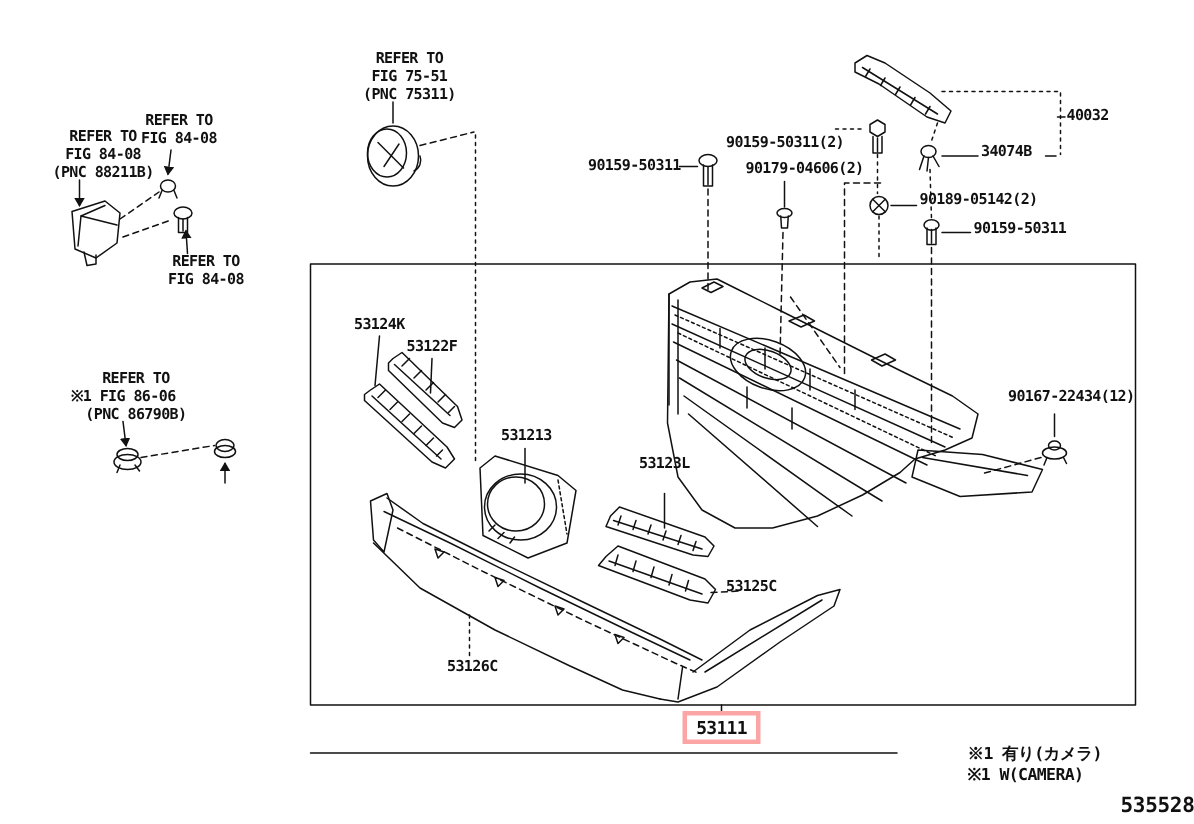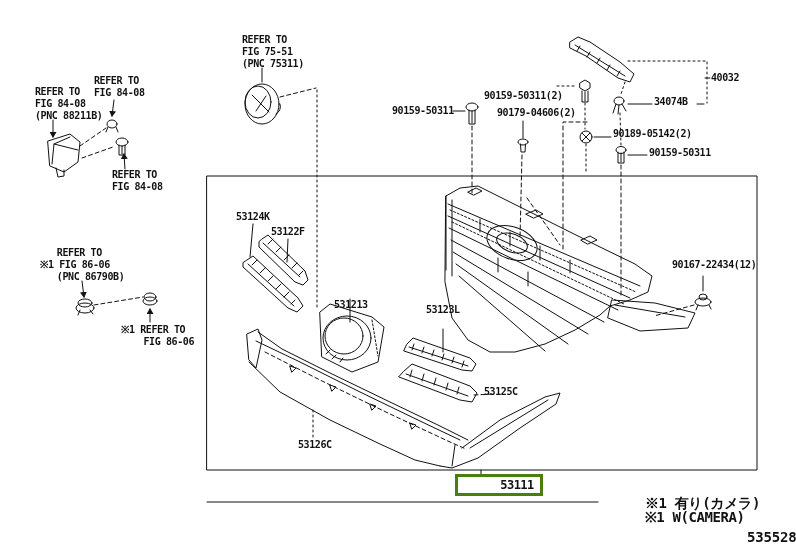--- a/index.html
+++ b/index.html
@@ -5,29 +5,29 @@
   html,body{margin:0;padding:0;background:#ffffff;}
   #stage{
     position:relative;width:796px;height:549px;background:#ffffff;overflow:hidden;
     font-family:"DejaVu Sans Mono","Liberation Mono",monospace;
     color:#111;
   }
   #lineart{position:absolute;left:0;top:0;}
   .lbl{
     position:absolute;
     font-size:10px;font-weight:bold;line-height:12px;
-    letter-spacing:-0.4px;white-space:pre;color:#111;
+    letter-spacing:-0.4px;white-space:pre;color:#111;text-align:center;
   }
-  .note{font-size:14px;font-weight:bold;letter-spacing:-0.4px;}
+  .note{font-size:11px;font-weight:bold;letter-spacing:-0.4px;}
   .code{font-size:14px;font-weight:bold;letter-spacing:-0.2px;}
   #pnc-box{
     position:absolute;left:455px;top:474px;width:46px;height:16px;
-    border:3px solid #4d7c0f;background:#fff;
+    border:3px solid #fca5a5;background:#fff;
     display:flex;align-items:center;justify-content:center;
-    font-size:12px;font-weight:bold;letter-spacing:-0.5px;padding-left:36px;
+    font-size:12px;font-weight:bold;letter-spacing:-0.5px;
   }
 </style>
 </head>
 <body>
 
 <div id="stage">
 
   <svg id="lineart" width="796" height="549" viewBox="0 0 796 549" stroke="#111" stroke-width="1" fill="none" stroke-linecap="round" stroke-linejoin="round">
     <defs>
       <marker id="arr" markerWidth="7" markerHeight="7" refX="5" refY="3.5" orient="auto">
@@ -220,26 +220,24 @@
   <div class="lbl" style="left:94px;top:75px">REFER TO
 FIG 84-08</div>
   <div class="lbl" style="left:112px;top:169px">REFER TO
 FIG 84-08</div>
   <div class="lbl" style="left:242px;top:34px">REFER TO
 FIG 75-51
 (PNC 75311)</div>
   <div class="lbl" style="left:40px;top:247px">   REFER TO
 ※1 FIG 86-06
    (PNC 86790B)</div>
-  <div class="lbl" style="left:121px;top:324px">※1 REFER TO
-    FIG 86-06</div>
 
   <div class="lbl" style="left:236px;top:211px">53124K</div>
   <div class="lbl" style="left:271px;top:226px">53122F</div>
-  <div class="lbl" style="left:334px;top:299px">531213</div>
+  <div class="lbl" style="left:334px;top:285px">531213</div>
   <div class="lbl" style="left:426px;top:304px">53123L</div>
   <div class="lbl" style="left:484px;top:386px">53125C</div>
   <div class="lbl" style="left:298px;top:439px">53126C</div>
 
   <div class="lbl" style="left:392px;top:105px">90159-50311</div>
   <div class="lbl" style="left:484px;top:90px">90159-50311(2)</div>
   <div class="lbl" style="left:497px;top:107px">90179-04606(2)</div>
   <div class="lbl" style="left:711px;top:72px">40032</div>
   <div class="lbl" style="left:654px;top:96px">34074B</div>
   <div class="lbl" style="left:613px;top:128px">90189-05142(2)</div>

